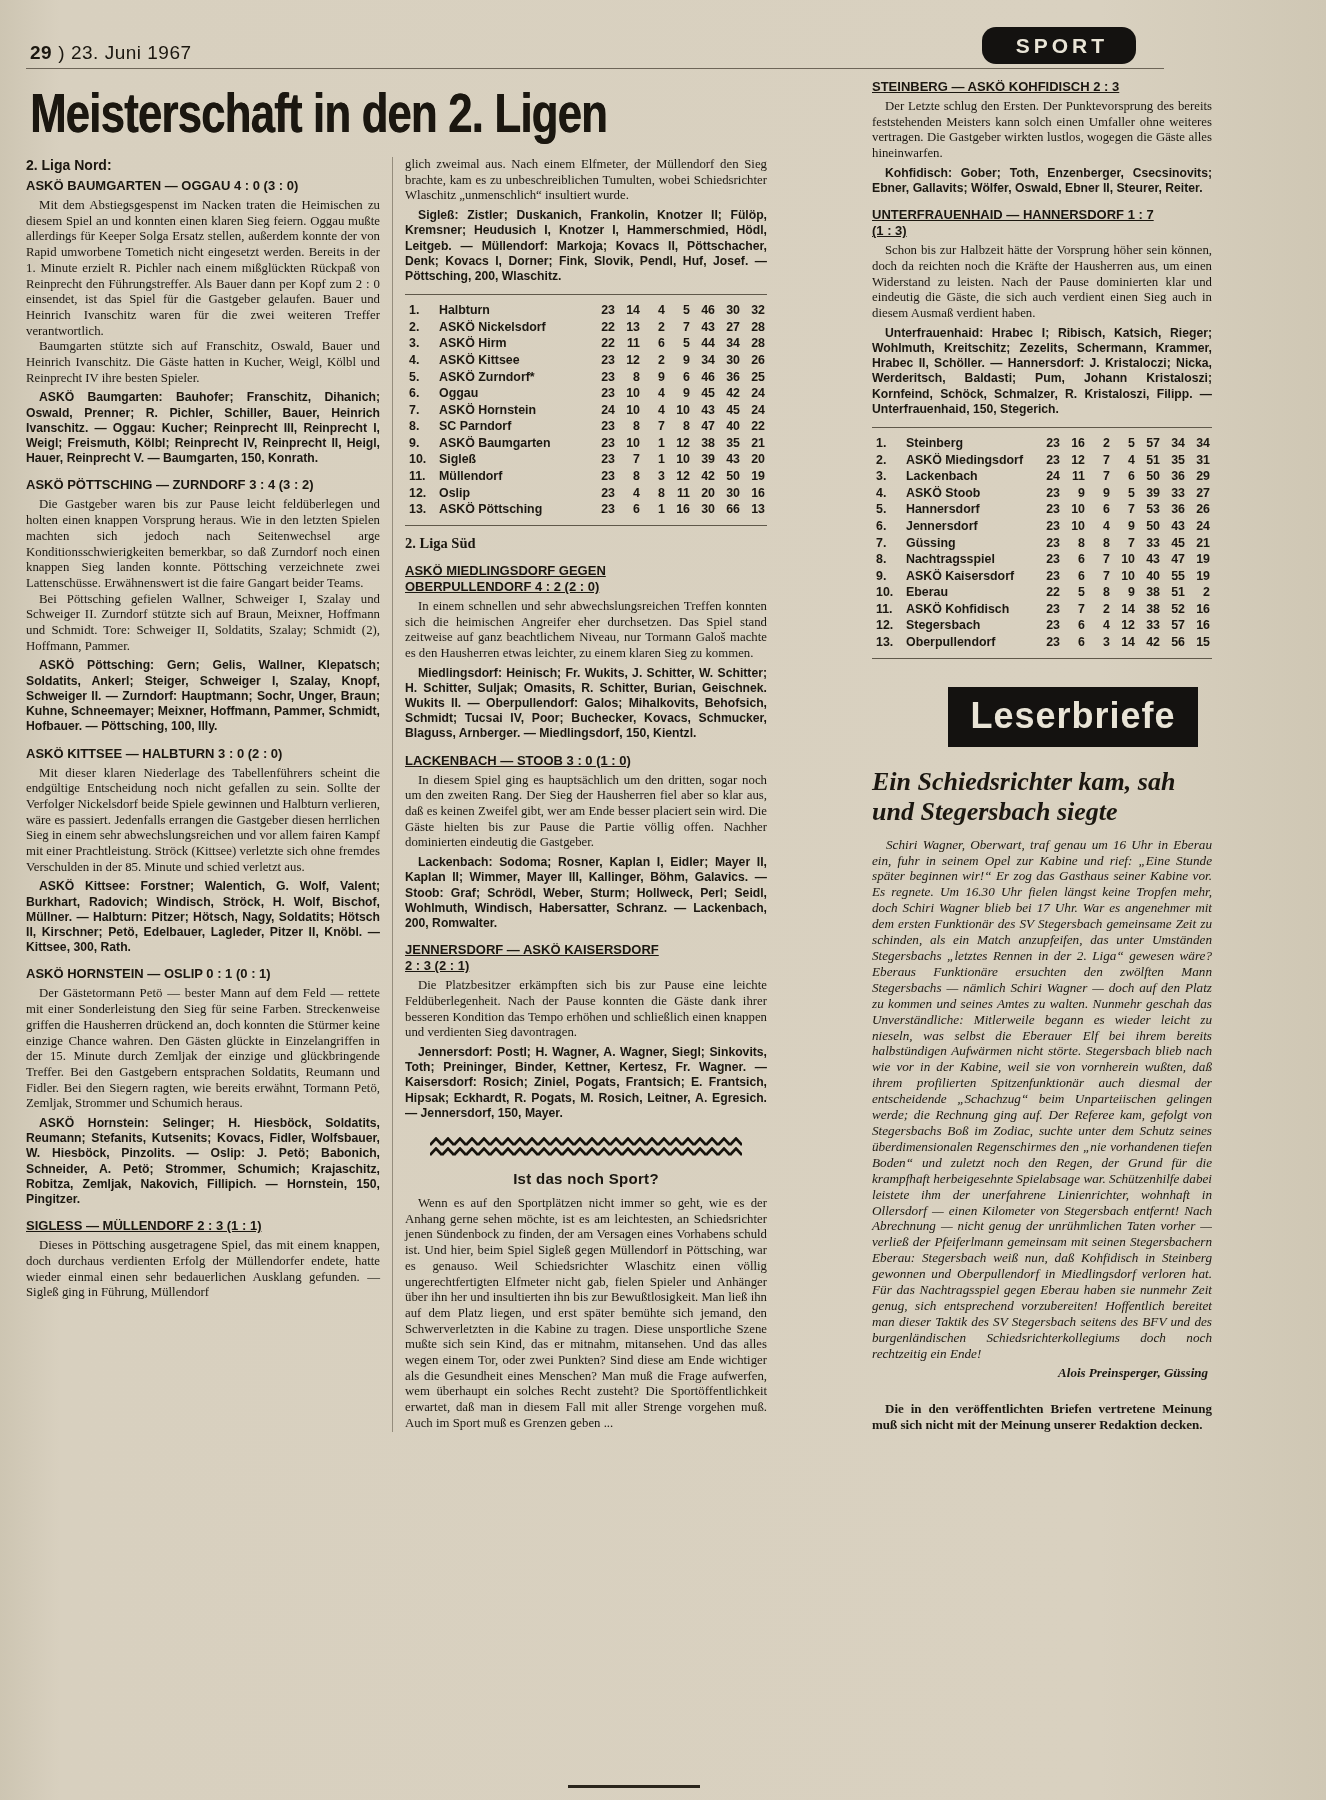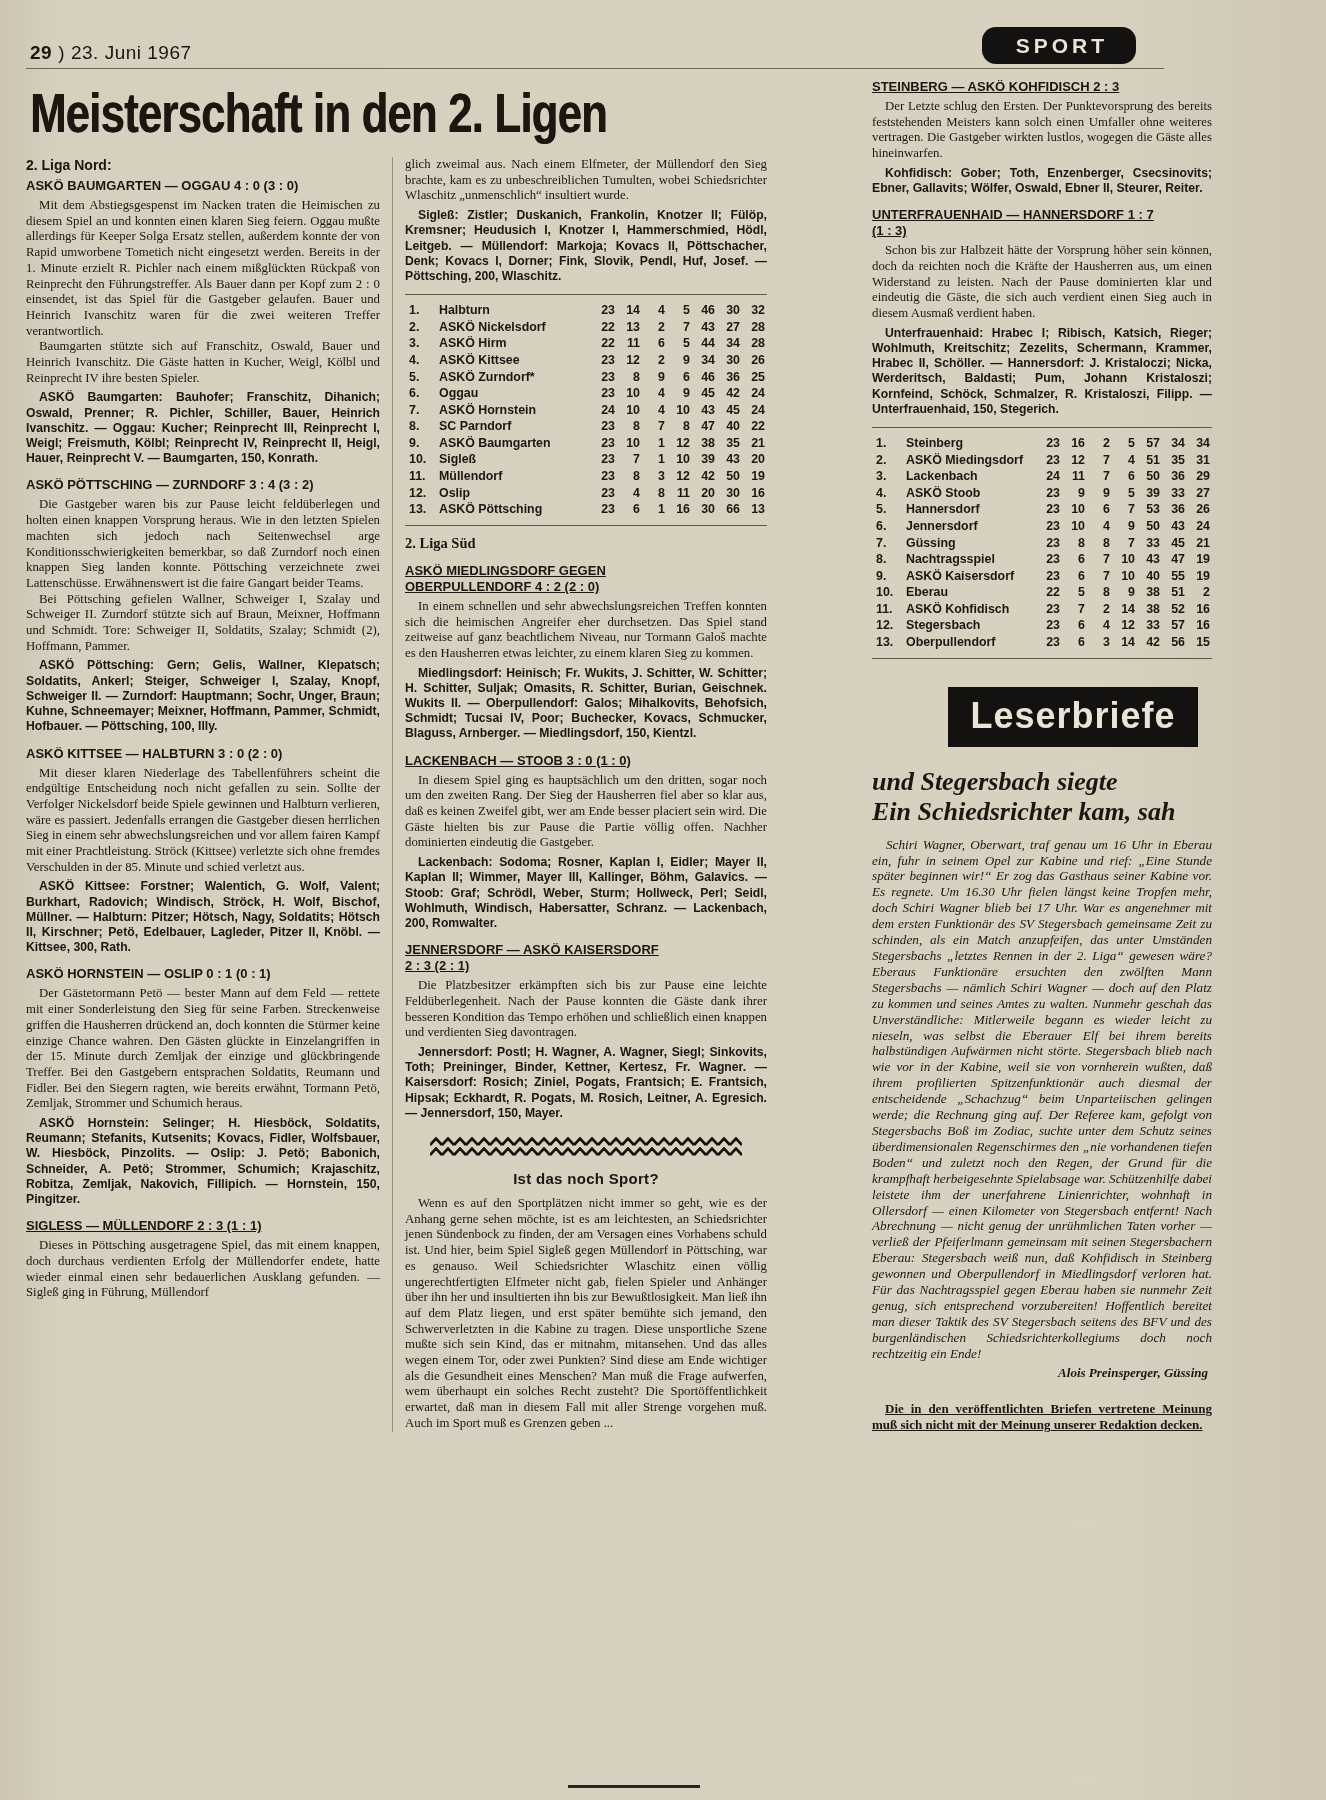--- a/index.html
+++ b/index.html
@@ -88,21 +88,21 @@
     letter-spacing: 1px;
     text-align: center;
     width: 250px;
     padding: 9px 6px 11px;
     margin: 28px 14px 20px 76px;
   }
   .letter-h { font: 700 italic 26px/30px "Liberation Serif", serif; margin: 6px 0 10px; }
   .letter-h .hl { display:block; }
   .letter-p { font: italic 13.2px/15.9px "Liberation Serif", serif; text-align: justify; text-indent: 14px; }
   .signature { font: 700 italic 13px/17px "Liberation Serif", serif; text-align: right; padding-right: 4px; margin: 2px 0 10px; }
-  .disclaimer { font: 700 13px/16.5px "Liberation Serif", serif; text-align: justify; text-indent: 13px; margin-top: 20px; text-decoration: underline; }
+  .disclaimer { font: 700 13px/16.5px "Liberation Serif", serif; text-align: justify; text-indent: 13px; margin-top: 20px; }
 
   .bottom-rule { position:absolute; left:568px; bottom:12px; width:132px; height:3px; background:#2a251c; }
 </style>
 </head>
 <body>
 
 <div class="page">
   <div class="content">
 
     <div class="header">
@@ -493,22 +493,22 @@
               <span class="tc num">14</span>
               <span class="tc num">42</span>
               <span class="tc num">56</span>
               <span class="tc num">15</span>
             </div>
           </div>
 
         <div class="leser-box">Leserbriefe</div>
 
         <h2 class="letter-h">
+          <span class="hl">Ein Schiedsrichter kam, sah</span>
           <span class="hl">und Stegersbach siegte</span>
-          <span class="hl">Ein Schiedsrichter kam, sah</span>
         </h2>
 
         <p class="letter-p">Schiri Wagner, Oberwart, traf genau um 16 Uhr in Eberau ein, fuhr in seinem Opel zur Kabine und rief: „Eine Stunde später beginnen wir!“ Er zog das Gasthaus seiner Kabine vor. Es regnete. Um 16.30 Uhr fielen längst keine Tropfen mehr, doch Schiri Wagner blieb bei 17 Uhr. War es angenehmer mit dem ersten Funktionär des SV Stegersbach gemeinsame Zeit zu schinden, als ein Match anzupfeifen, das unter Umständen Stegersbachs „letztes Rennen in der 2. Liga“ gewesen wäre? Eberaus Funktionäre ersuchten den zwölften Mann Stegersbachs — nämlich Schiri Wagner — doch auf den Platz zu kommen und seines Amtes zu walten. Nunmehr geschah das Unverständliche: Mitlerweile begann es wieder leicht zu nieseln, was selbst die Eberauer Elf bei ihrem bereits halbstündigen Aufwärmen nicht störte. Stegersbach blieb nach wie vor in der Kabine, weil sie von vornherein wußten, daß ihrem profilierten Spitzenfunktionär auch diesmal der entscheidende „Schachzug“ beim Unparteiischen gelingen werde; die Rechnung ging auf. Der Referee kam, gefolgt von Stegersbachs Boß im Zodiac, suchte unter dem Schutz seines überdimensionalen Regenschirmes den „nie vorhandenen tiefen Boden“ und zuletzt noch den Regen, der Grund für die krampfhaft herbeigesehnte Spielabsage war. Schützenhilfe dabei leistete ihm der unerfahrene Linienrichter, wohnhaft in Ollersdorf — einen Kilometer von Stegersbach entfernt! Nach Abrechnung — nicht genug der unrühmlichen Taten vorher — verließ der Pfeiferlmann gemeinsam mit seinen Stegersbachern Eberau: Stegersbach weiß nun, daß Kohfidisch in Steinberg gewonnen und Oberpullendorf in Miedlingsdorf verloren hat. Für das Nachtragsspiel gegen Eberau haben sie nunmehr Zeit genug, sich entsprechend vorzubereiten! Hoffentlich bereitet man dieser Taktik des SV Stegersbach seitens des BFV und des burgenländischen Schiedsrichterkollegiums doch noch rechtzeitig ein Ende!</p>
         <div class="signature">Alois Preinsperger, Güssing</div>
 
         <p class="disclaimer">Die in den veröffentlichten Briefen vertretene Meinung muß sich nicht mit der Meinung unserer Redaktion decken.</p>
       </div>
     </div>
 
   </div>

